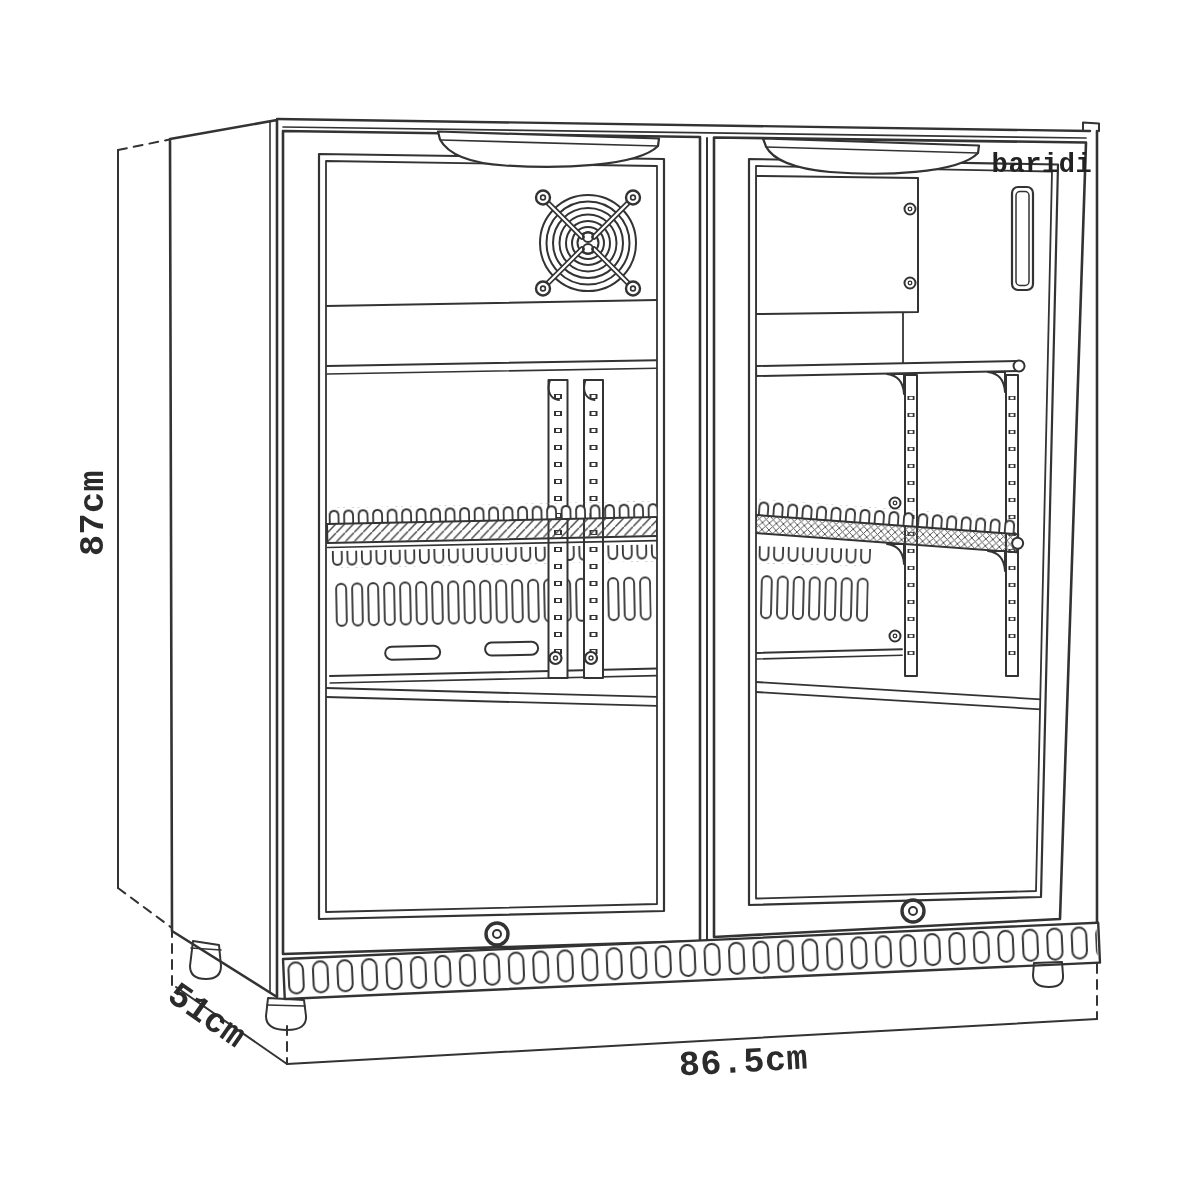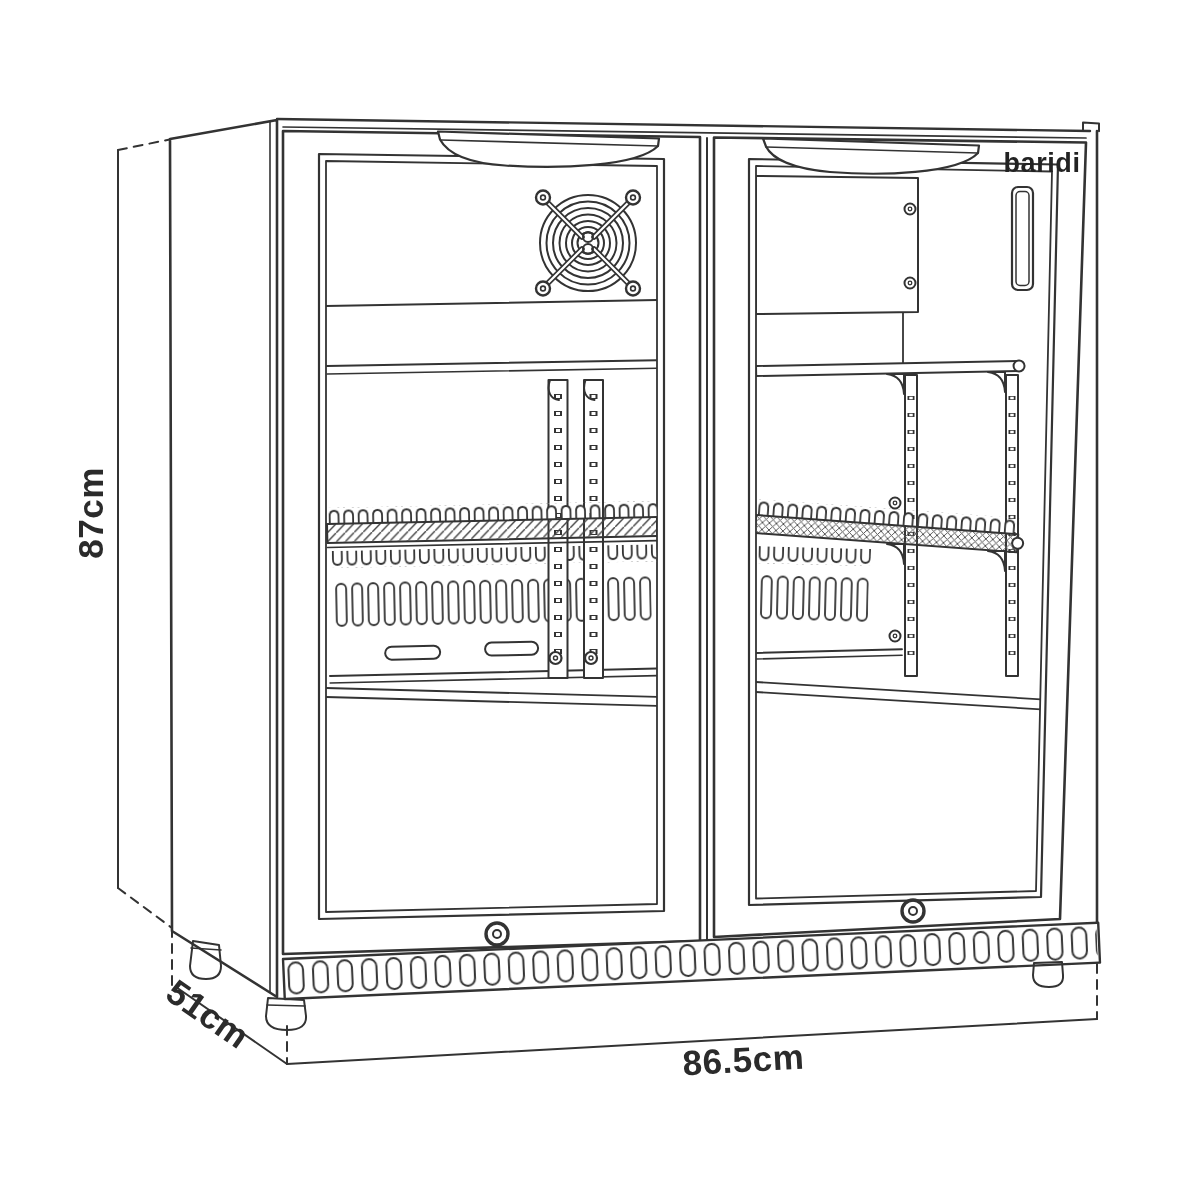--- a/index.html
+++ b/index.html
@@ -1,17 +1,17 @@
 <!DOCTYPE html>
 <html><head>
 <meta charset="utf-8">
 <style>
   html,body{margin:0;padding:0;background:#ffffff;}
   .stage{position:relative;width:1200px;height:1200px;background:#fff;overflow:hidden;
-         font-family:Liberation Sans, sans-serif;}
+         font-family:Liberation Mono, monospace;}
   svg{display:block;}
   .art{stroke:#333;fill:none;stroke-width:2;stroke-linecap:round;stroke-linejoin:round;}
   text{stroke:none;}
   .dim-label{font-size:35px;font-weight:700;fill:#2b2b2b;letter-spacing:0.5px;}
   .logo-text{font-size:27px;font-weight:700;fill:#222;letter-spacing:0.6px;}
 </style>
 </head>
 <body>
 
 <div class="stage">

